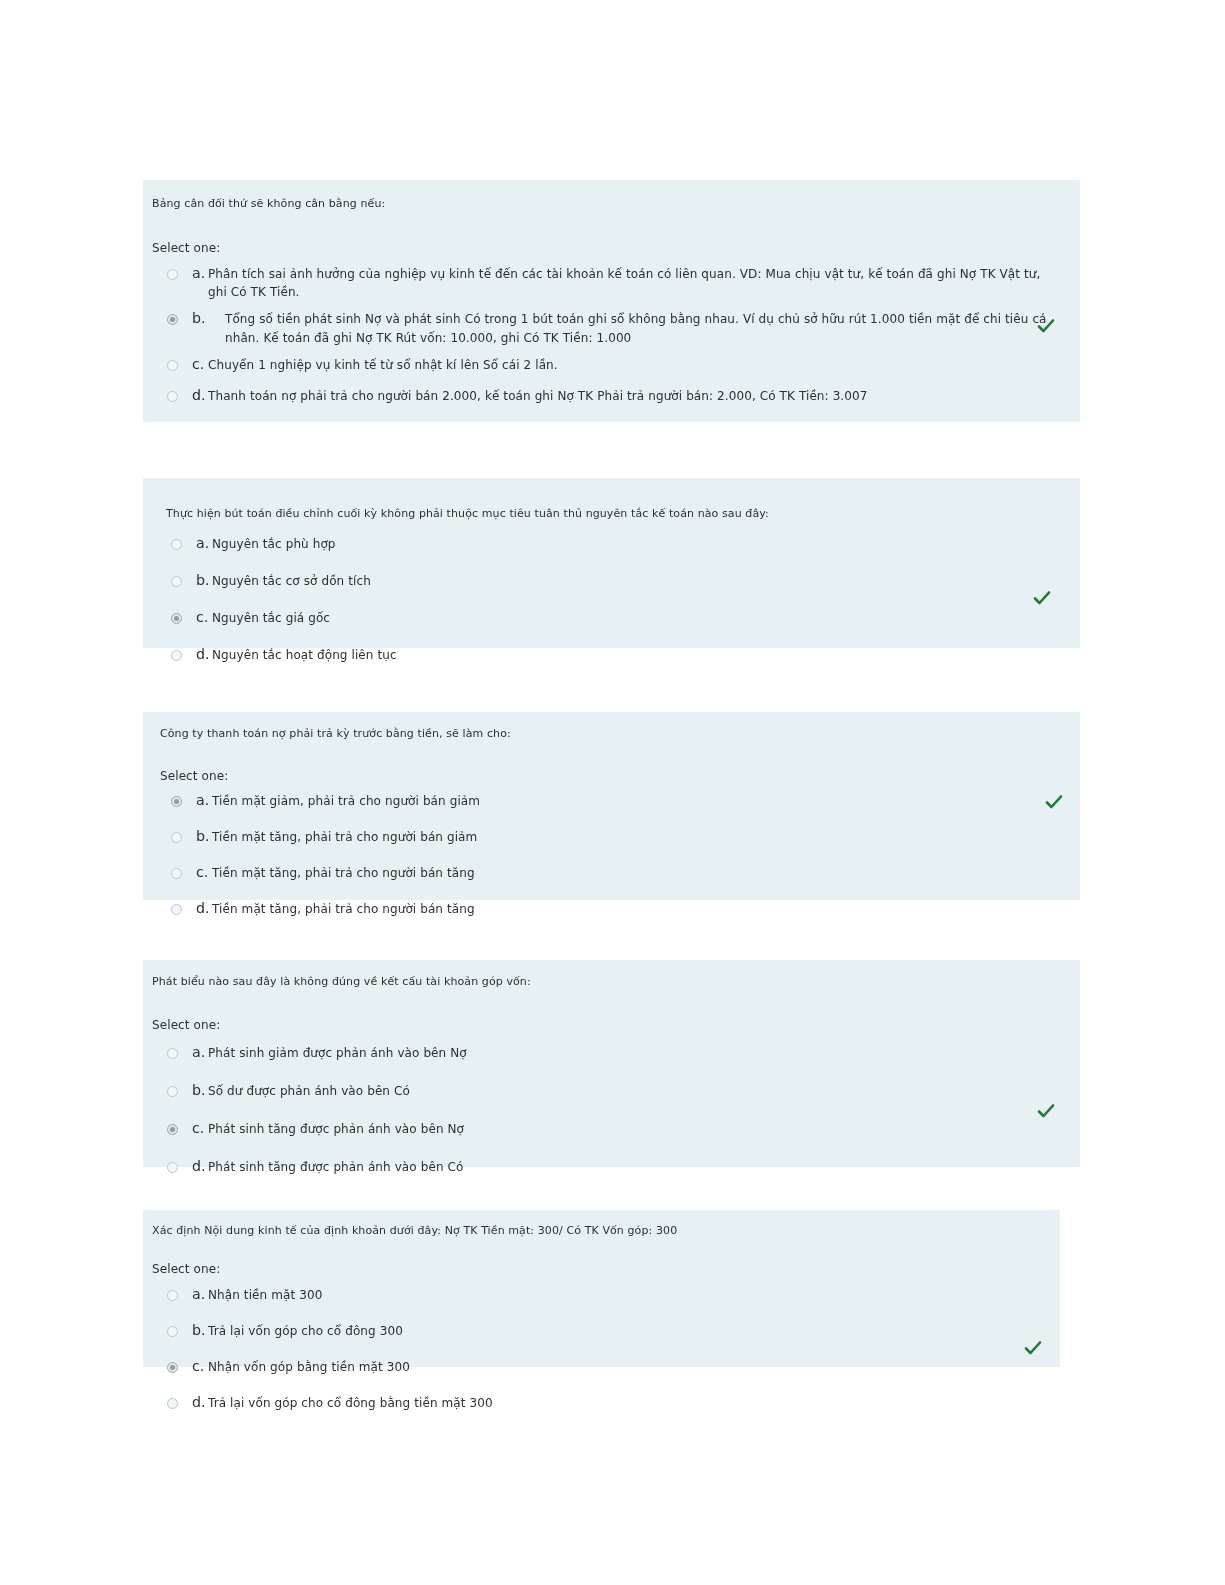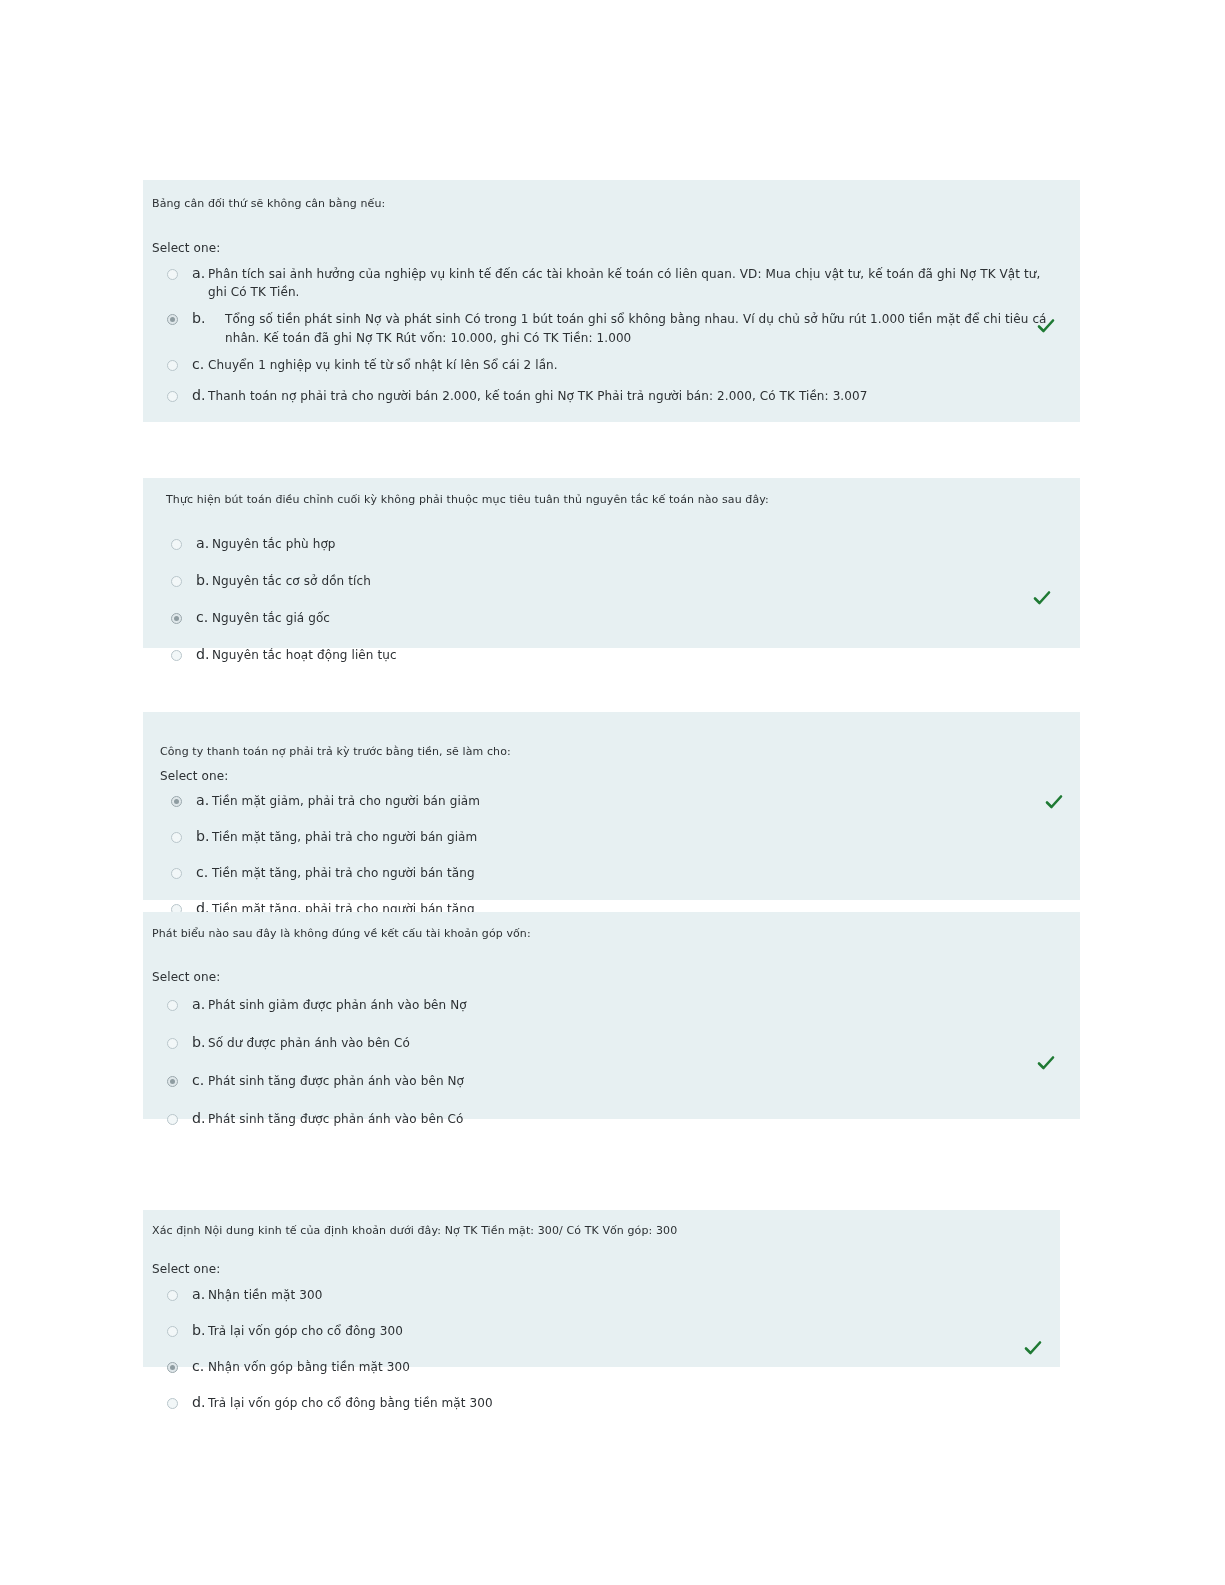--- a/index.html
+++ b/index.html
@@ -126,21 +126,21 @@
       </li>
     </ul>
     <span class="tick" style="right:24px; top:136px;">
       <svg width="20" height="20" viewBox="0 0 20 20" aria-hidden="true">
         <path d="M3 10.5 L7.5 15 L17 4.5" fill="none" stroke="#1f7a34" stroke-width="2.6" stroke-linecap="round" stroke-linejoin="round"></path>
       </svg>
     </span>
   </div>
 
   <div class="qbox" style="left:143px; top:478px; width:937px; height:170px;">
-    <div class="qtext" style="position:absolute; left:23px; top:14px; width:890px;">Thực hiện bút toán điều chỉnh cuối kỳ không phải thuộc mục tiêu tuân thủ nguyên tắc kế toán nào sau đây:</div>
+    <div class="qtext" style="position:absolute; left:23px; top:28px; width:890px;">Thực hiện bút toán điều chỉnh cuối kỳ không phải thuộc mục tiêu tuân thủ nguyên tắc kế toán nào sau đây:</div>
     <ul class="answers" style="position:absolute; left:28px; top:57px; width:880px;">
       <li class="answer" style="margin-bottom:15px;">
         <span class="radio"></span>
         <span class="letter">a.</span>
         <span class="atext">Nguyên tắc phù hợp</span>
       </li>
       <li class="answer" style="margin-bottom:15px;">
         <span class="radio"></span>
         <span class="letter">b.</span>
         <span class="atext">Nguyên tắc cơ sở dồn tích</span>
@@ -157,21 +157,21 @@
       </li>
     </ul>
     <span class="tick" style="right:28px; top:110px;">
       <svg width="20" height="20" viewBox="0 0 20 20" aria-hidden="true">
         <path d="M3 10.5 L7.5 15 L17 4.5" fill="none" stroke="#1f7a34" stroke-width="2.6" stroke-linecap="round" stroke-linejoin="round"></path>
       </svg>
     </span>
   </div>
 
   <div class="qbox" style="left:143px; top:712px; width:937px; height:188px;">
-    <div class="qtext" style="position:absolute; left:17px; top:32px; width:890px;">Công ty thanh toán nợ phải trả kỳ trước bằng tiền, sẽ làm cho:</div>
+    <div class="qtext" style="position:absolute; left:17px; top:14px; width:890px;">Công ty thanh toán nợ phải trả kỳ trước bằng tiền, sẽ làm cho:</div>
     <div class="select-one" style="position:absolute; left:17px; top:57px;">Select one:</div>
     <ul class="answers" style="position:absolute; left:28px; top:80px; width:880px;">
       <li class="answer" style="margin-bottom:14px;">
         <span class="radio checked"></span>
         <span class="letter">a.</span>
         <span class="atext">Tiền mặt giảm, phải trả cho người bán giảm</span>
       </li>
       <li class="answer" style="margin-bottom:14px;">
         <span class="radio"></span>
         <span class="letter">b.</span>
@@ -188,21 +188,21 @@
         <span class="atext">Tiền mặt tăng, phải trả cho người bán tăng</span>
       </li>
     </ul>
     <span class="tick" style="right:16px; top:80px;">
       <svg width="20" height="20" viewBox="0 0 20 20" aria-hidden="true">
         <path d="M3 10.5 L7.5 15 L17 4.5" fill="none" stroke="#1f7a34" stroke-width="2.6" stroke-linecap="round" stroke-linejoin="round"></path>
       </svg>
     </span>
   </div>
 
-  <div class="qbox" style="left:143px; top:912px; width:937px; height:207px;">
+  <div class="qbox" style="left:143px; top:960px; width:937px; height:207px;">
     <div class="qtext" style="position:absolute; left:9px; top:14px; width:890px;">Phát biểu nào sau đây là không đúng về kết cấu tài khoản góp vốn:</div>
     <div class="select-one" style="position:absolute; left:9px; top:58px;">Select one:</div>
     <ul class="answers" style="position:absolute; left:24px; top:84px; width:880px;">
       <li class="answer" style="margin-bottom:16px;">
         <span class="radio"></span>
         <span class="letter">a.</span>
         <span class="atext">Phát sinh giảm được phản ánh vào bên Nợ</span>
       </li>
       <li class="answer" style="margin-bottom:16px;">
         <span class="radio"></span>

